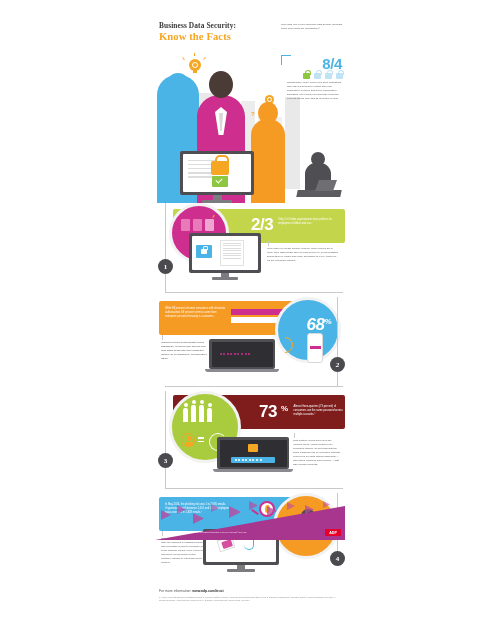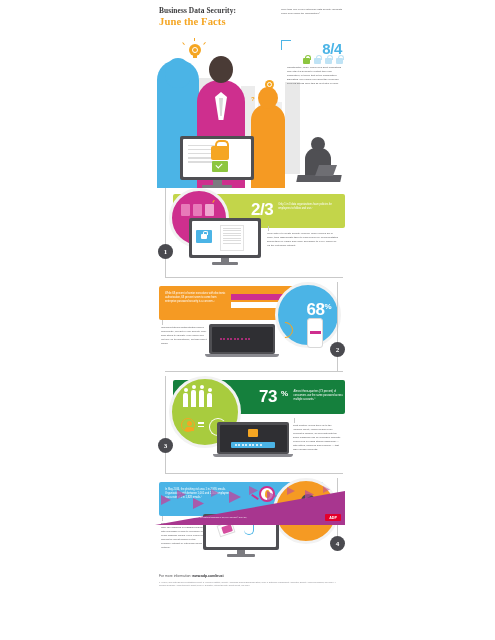--- a/index.html
+++ b/index.html
@@ -1,20 +1,20 @@
 <!DOCTYPE html>
 <html><head>
 <meta charset="utf-8">
 <style>
   * { margin:0; padding:0; box-sizing:border-box; }
   html,body { width:495px; height:640px; background:#ffffff; overflow:hidden; }
   body { font-family:"Liberation Sans", sans-serif; }
 
   #page { position:relative; width:495px; height:640px; background:#fff; }
-  #sheet { position:absolute; left:155px; top:0; width:190px; height:525px; background:#fff; }
+  #sheet { position:absolute; left:155px; top:15px; width:190px; height:525px; background:#fff; }
 
   
   .header { position:relative; height:38px; padding:6px 0 0 4px; }
   .title-main { font-family:"Liberation Serif", serif; font-weight:bold; font-size:7.4px;
                 color:#3a3a3c; letter-spacing:.1px; }
   .title-sub  { font-family:"Liberation Serif", serif; font-weight:bold; font-size:10.6px;
                 color:#F5A623; letter-spacing:.1px; margin-top:1px; }
   .header-note { position:absolute; right:2px; top:8px; width:62px;
                  font-size:2.5px; line-height:1.55; color:#58585b; }
 
@@ -181,21 +181,21 @@
               line-height:1.55; color:#ffffff; opacity:.9; }
 </style>
 </head>
 <body>
 
 <div id="page">
  <div id="sheet">
 
   <div class="header">
     <div class="title-main">Business Data Security:</div>
-    <div class="title-sub">June the Facts</div>
+    <div class="title-sub">Know the Facts</div>
     <div class="header-note">More than one in four enterprise data security incidents came from inside the organization.¹</div>
   </div>
 
   <div class="hero">
     <div class="hero-bg"></div>
     <div class="bldg b1"></div>
     <div class="bldg b2"></div>
     <div class="bldg b3"></div>
     <div class="bldg b4"></div>
     <div class="bldg b5"></div>
@@ -302,21 +302,21 @@
 
     <div class="numcircle" style="left:3px;top:56px;">1</div>
     <div class="connector" style="left:10px;top:0px;height:56px;"></div>
     <div class="connector" style="left:10px;top:71px;height:18px;"></div>
     <div class="connector-h" style="left:10px;top:89px;width:178px;"></div>
 
     <div class="body-note" style="left:112px;top:44px;width:72px;">Work with IT to create security policies. Once policies are in place, then disseminate them to each employee. Documentation should then be visible and easily accessible to every employee via the enterprise intranet.</div>
     <div class="connector" style="left:113px;top:38px;height:5px;"></div>
   </div>
 
-  <div class="section" style="height:92px;">
+  <div class="section" style="height:92px;font-style:italic;">
     <div class="band" style="left:4px;top:4px;width:160px;background:#F59A23;padding:6px;">
       <div class="band-text" style="width:62px;">While 68 percent of senior executives with electronic authorization, 68 percent seem to come from enterprise password security is a concern.³</div>
     </div>
     <div style="position:absolute;left:76px;top:12px;width:56px;height:6px;background:#CE2F8E;"></div>
     <div style="position:absolute;left:76px;top:20px;width:56px;height:6px;background:#ffffff;"></div>
 
     <div class="bigcircle" style="right:4px;top:0px;width:66px;height:66px;background:#4BB4E6;"></div>
     <div style="position:absolute;right:14px;top:18px;display:flex;align-items:flex-start;">
       <span class="statnum">68</span>
       <span class="statnum statpct" style="padding-top:2px;">%</span>
@@ -350,21 +350,21 @@
     <div class="numcircle" style="right:0px;top:60px;">2</div>
     <div class="connector" style="right:7px;top:0px;height:60px;"></div>
     <div class="connector" style="right:7px;top:75px;height:14px;"></div>
     <div class="connector-h" style="left:10px;top:89px;width:178px;"></div>
 
     <div class="body-note" style="left:6px;top:44px;width:46px;">Implement strong authentication where appropriate, as part of your security plan. Take steps to educate your employees not only on its importance, but also how it works.</div>
     <div class="connector" style="left:7px;top:38px;height:5px;"></div>
   </div>
 
   <div class="section" style="height:100px;">
-    <div class="band" style="left:18px;top:4px;width:172px;background:#15803d;padding:7px 2px 0 86px;">
+    <div class="band" style="left:18px;top:4px;width:172px;background:#7f1d1d;padding:7px 2px 0 86px;">
       <div style="display:flex;align-items:flex-start;gap:4px;">
         <span class="statnum">73</span>
         <span class="statnum statpct" style="padding-top:2px;">%</span>
         <span class="band-text" style="width:64px;padding-top:3px;margin-left:2px;">Almost three-quarters (73 percent) of consumers use the same password across multiple accounts.⁴</span>
       </div>
     </div>
 
     <div class="bigcircle" style="left:14px;top:0px;width:72px;height:72px;background:#A8CC3E;"></div>
     <div style="position:absolute;left:28px;top:14px;display:flex;gap:3px;align-items:flex-end;">
       <span class="person" style="height:14px;"></span>

